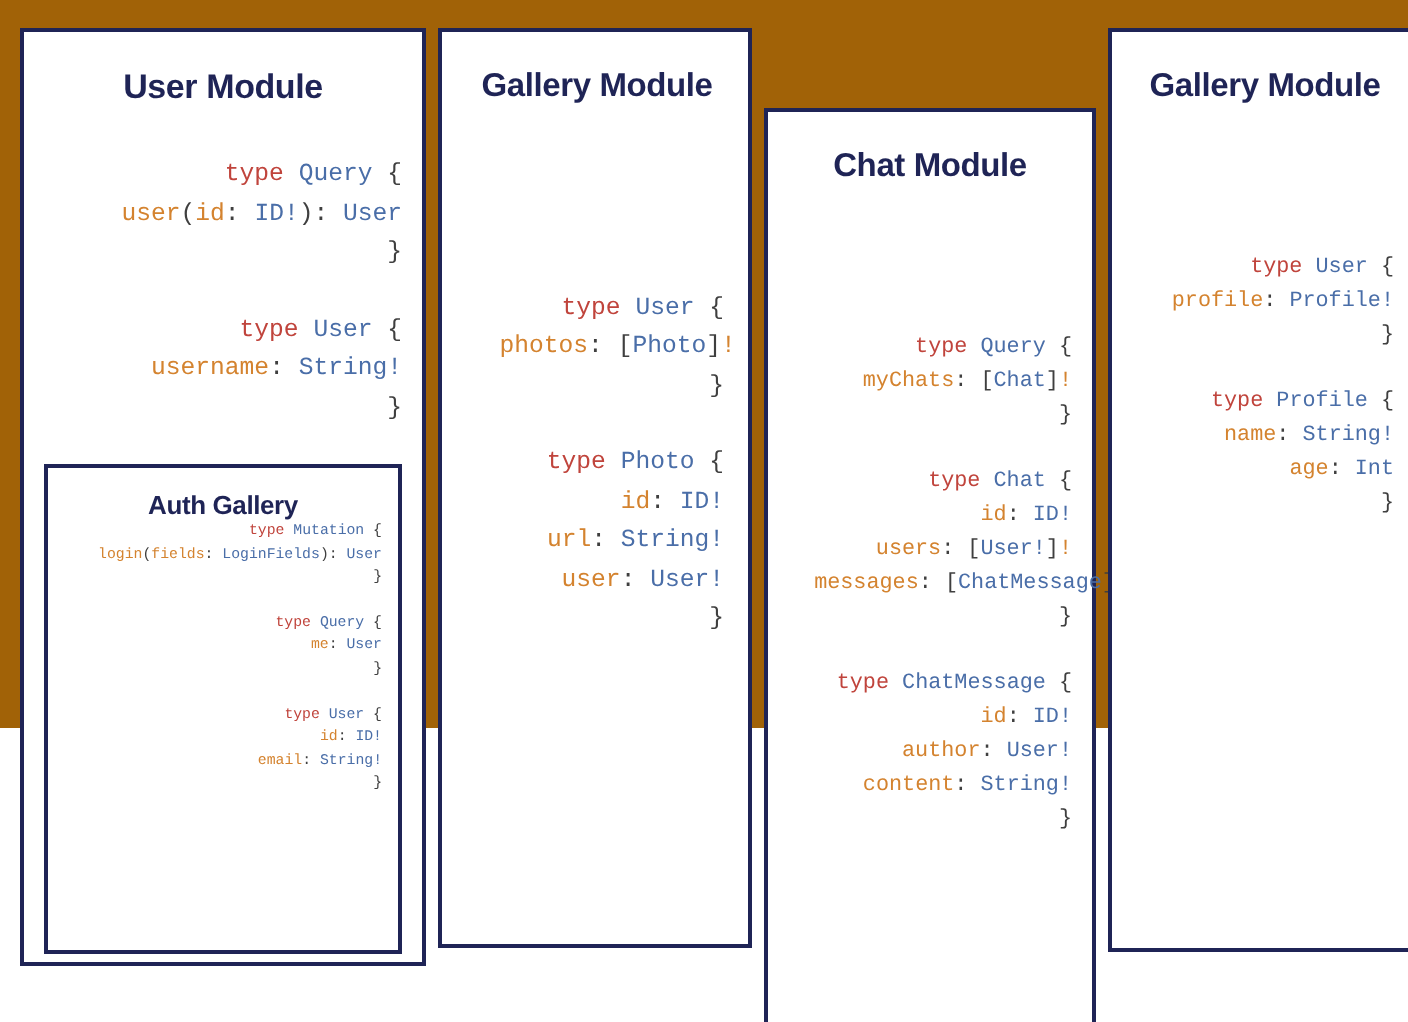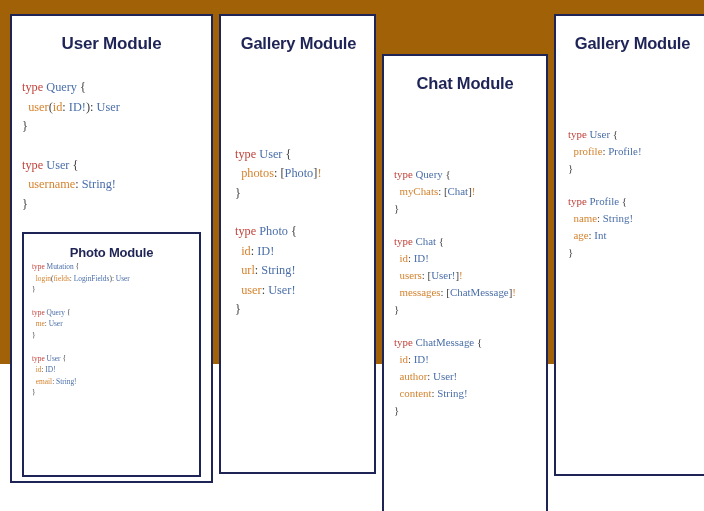--- a/index.html
+++ b/index.html
@@ -46,23 +46,24 @@
     line-height: 1.2;
     padding: 6px 0 2px 0;
     white-space: nowrap;
   }
 
   .module.gallery .module-title,
   .module.chat .module-title,
   .module.profile .module-title { font-size: 16.5px; }
 
   .code-area {
-    font-family: Liberation Serif, serif;
+    font-family: Liberation Mono, monospace;
     white-space: pre;
     color: #3a3a3a;
+    text-align: right;
   }
 
   .module.user > .code-area    { font-size: 12.3px; line-height: 19.5px; margin-top: 22px; }
   .module.gallery > .code-area { font-size: 12.3px; line-height: 19.5px; margin-top: 72px; }
   .module.chat > .code-area    { font-size: 10.9px; line-height: 17px;   margin-top: 70px; }
   .module.profile > .code-area { font-size: 10.9px; line-height: 17px;   margin-top: 70px; }
 
   .block { margin-bottom: 0; }
   .block + .block { margin-top: 19px; }
   .module.chat .block + .block,
@@ -98,21 +99,21 @@
   .nested .block + .block { margin-top: 11px; }
 </style>
 </head>
 <body>
 
 <div class="board">
     <div class="module user">
       <div class="module-title">User Module</div>
       <div class="code-area"><div class="block"><span class="line"><span class="kw">type </span><span class="tn">Query</span><span class="pn"> {</span></span><span class="line"><span class="pn">  </span><span class="fld">user</span><span class="pn">(</span><span class="fld">id</span><span class="pn">: </span><span class="tn">ID!</span><span class="pn">): </span><span class="tn">User</span></span><span class="line"><span class="pn">}</span></span></div><div class="block"><span class="line"><span class="kw">type </span><span class="tn">User</span><span class="pn"> {</span></span><span class="line"><span class="pn">  </span><span class="fld">username</span><span class="pn">: </span><span class="tn">String!</span></span><span class="line"><span class="pn">}</span></span></div></div>
       <div class="module auth nested">
-        <div class="module-title">Photo Module</div>
+        <div class="module-title">Auth Gallery</div>
         <div class="code-area"><div class="block"><span class="line"><span class="kw">type </span><span class="tn">Mutation</span><span class="pn"> {</span></span><span class="line"><span class="pn">  </span><span class="fld">login</span><span class="pn">(</span><span class="fld">fields</span><span class="pn">: </span><span class="tn">LoginFields</span><span class="pn">): </span><span class="tn">User</span></span><span class="line"><span class="pn">}</span></span></div><div class="block"><span class="line"><span class="kw">type </span><span class="tn">Query</span><span class="pn"> {</span></span><span class="line"><span class="pn">  </span><span class="fld">me</span><span class="pn">: </span><span class="tn">User</span></span><span class="line"><span class="pn">}</span></span></div><div class="block"><span class="line"><span class="kw">type </span><span class="tn">User</span><span class="pn"> {</span></span><span class="line"><span class="pn">  </span><span class="fld">id</span><span class="pn">: </span><span class="tn">ID!</span></span><span class="line"><span class="pn">  </span><span class="fld">email</span><span class="pn">: </span><span class="tn">String!</span></span><span class="line"><span class="pn">}</span></span></div></div>
       </div>
     </div>
     <div class="module gallery">
       <div class="module-title">Gallery Module</div>
       <div class="code-area"><div class="block"><span class="line"><span class="kw">type </span><span class="tn">User</span><span class="pn"> {</span></span><span class="line"><span class="pn">  </span><span class="fld">photos</span><span class="pn">: </span><span class="pn">[</span><span class="tn">Photo</span><span class="pn">]</span><span class="bang">!</span></span><span class="line"><span class="pn">}</span></span></div><div class="block"><span class="line"><span class="kw">type </span><span class="tn">Photo</span><span class="pn"> {</span></span><span class="line"><span class="pn">  </span><span class="fld">id</span><span class="pn">: </span><span class="tn">ID!</span></span><span class="line"><span class="pn">  </span><span class="fld">url</span><span class="pn">: </span><span class="tn">String!</span></span><span class="line"><span class="pn">  </span><span class="fld">user</span><span class="pn">: </span><span class="tn">User!</span></span><span class="line"><span class="pn">}</span></span></div></div>
     </div>
     <div class="module chat">
       <div class="module-title">Chat Module</div>
       <div class="code-area"><div class="block"><span class="line"><span class="kw">type </span><span class="tn">Query</span><span class="pn"> {</span></span><span class="line"><span class="pn">  </span><span class="fld">myChats</span><span class="pn">: </span><span class="pn">[</span><span class="tn">Chat</span><span class="pn">]</span><span class="bang">!</span></span><span class="line"><span class="pn">}</span></span></div><div class="block"><span class="line"><span class="kw">type </span><span class="tn">Chat</span><span class="pn"> {</span></span><span class="line"><span class="pn">  </span><span class="fld">id</span><span class="pn">: </span><span class="tn">ID!</span></span><span class="line"><span class="pn">  </span><span class="fld">users</span><span class="pn">: </span><span class="pn">[</span><span class="tn">User!</span><span class="pn">]</span><span class="bang">!</span></span><span class="line"><span class="pn">  </span><span class="fld">messages</span><span class="pn">: </span><span class="pn">[</span><span class="tn">ChatMessage</span><span class="pn">]</span><span class="bang">!</span></span><span class="line"><span class="pn">}</span></span></div><div class="block"><span class="line"><span class="kw">type </span><span class="tn">ChatMessage</span><span class="pn"> {</span></span><span class="line"><span class="pn">  </span><span class="fld">id</span><span class="pn">: </span><span class="tn">ID!</span></span><span class="line"><span class="pn">  </span><span class="fld">author</span><span class="pn">: </span><span class="tn">User!</span></span><span class="line"><span class="pn">  </span><span class="fld">content</span><span class="pn">: </span><span class="tn">String!</span></span><span class="line"><span class="pn">}</span></span></div></div>

